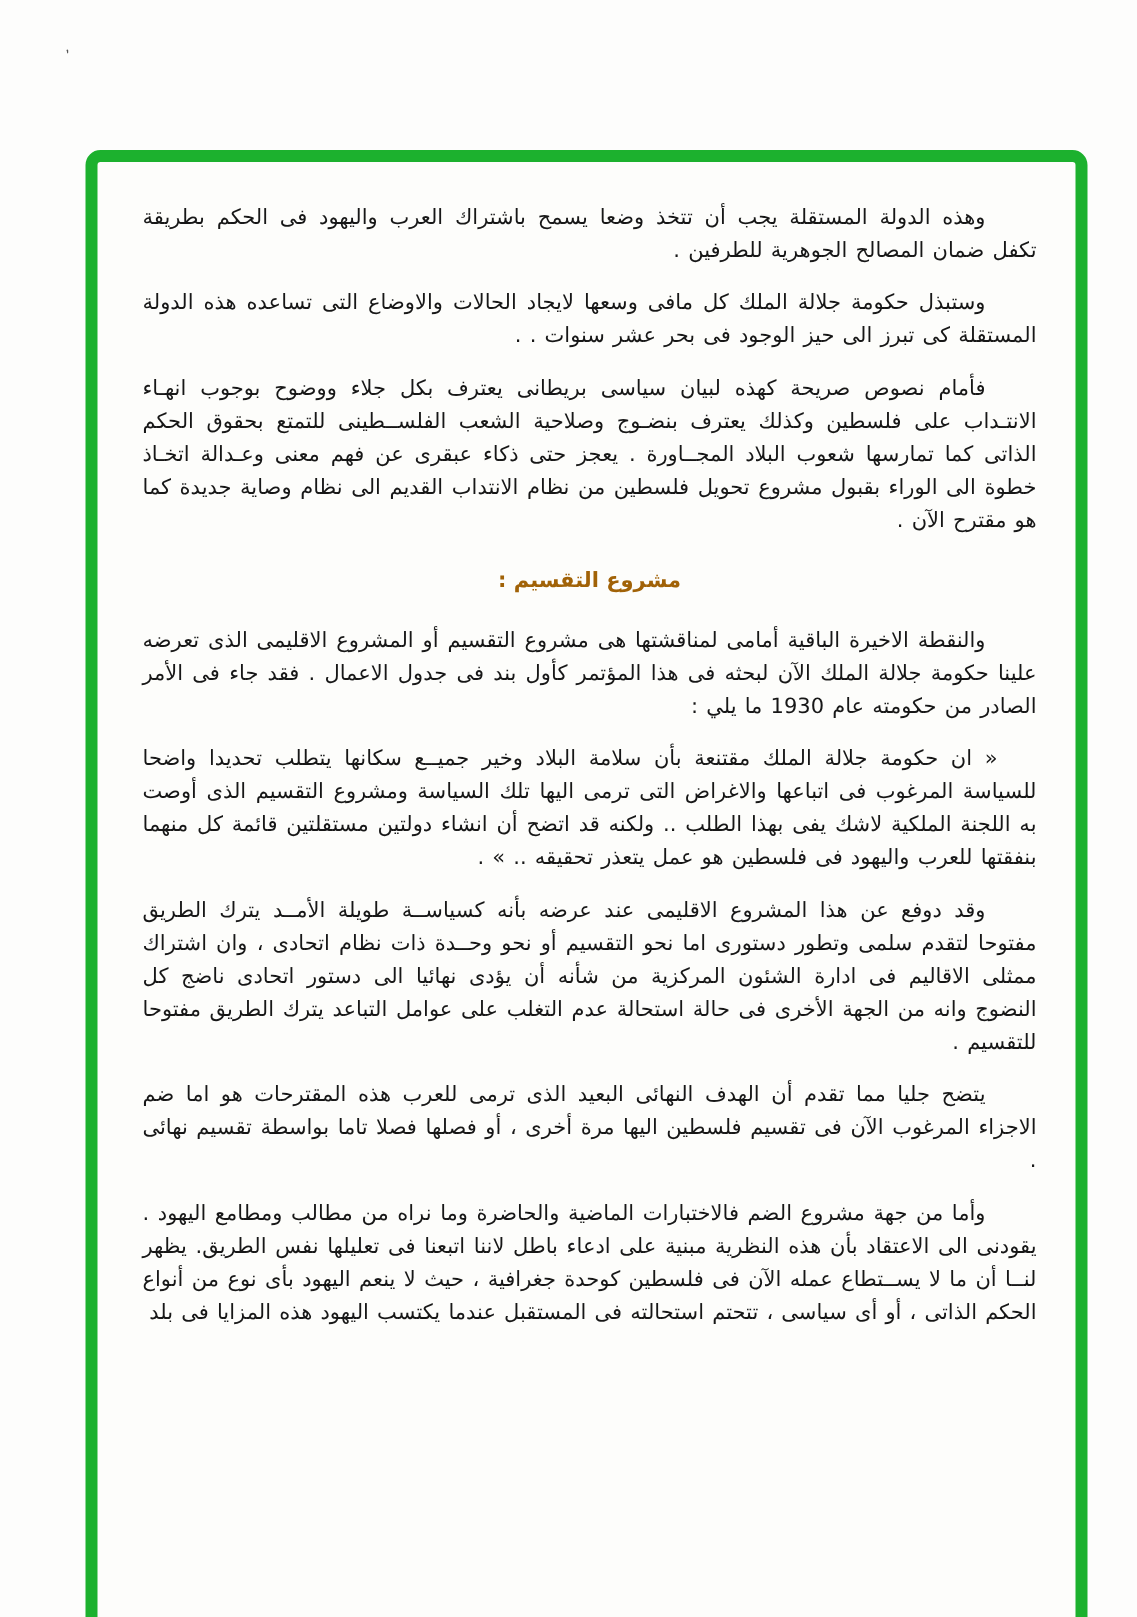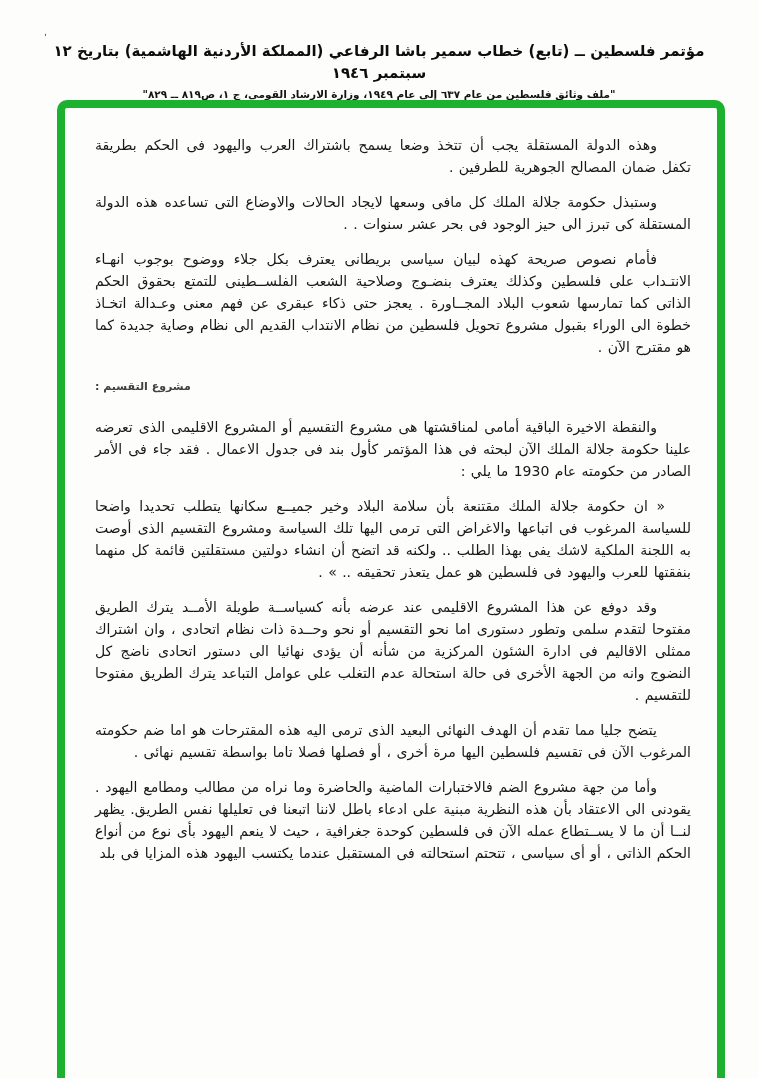--- a/index.html
+++ b/index.html
@@ -69,57 +69,53 @@
   }
   .content p {
     margin: 0 0 13px 0;
     text-indent: 34px;
     word-spacing: 1px;
   }
   .content p.quote-paragraph {
     text-indent: 26px;
   }
   .section-heading {
-    font-size: 11px;
+    font-size: 14px;
     font-weight: bold;
     margin: 18px 0 18px 0;
-    text-align: left;
-    color: #404040;
+    text-align: center;
+    color: #a16207;
   }
 </style>
 </head>
 <body>
 
 <div class="page">
 
   <span class="scan-speck">’</span>
 
-  <div class="header">
-    <div class="title">مؤتمر فلسطين ــ (تابع) خطاب سمير باشا الرفاعي (المملكة الأردنية الهاشمية) بتاريخ ١٢ سبتمبر ١٩٤٦</div>
-    <div class="subtitle">"ملف وثائق فلسطين من عام ٦٣٧ إلى عام ١٩٤٩، وزارة الارشاد القومي، ج ١، ص٨١٩ ــ ٨٢٩"</div>
-  </div>
 
   <div class="frame" style="border-color: rgb(28, 177, 46);">
     <div class="content">
 
       <p>وهذه الدولة المستقلة يجب أن تتخذ وضعا يسمح باشتراك العرب واليهود فى الحكم بطريقة تكفل ضمان المصالح الجوهرية للطرفين .</p>
 
       <p>وستبذل حكومة جلالة الملك كل مافى وسعها لايجاد الحالات والاوضاع التى تساعده هذه الدولة المستقلة كى تبرز الى حيز الوجود فى بحر عشر سنوات . .</p>
 
       <p>فأمام نصوص صريحة كهذه لبيان سياسى بريطانى يعترف بكل جلاء ووضوح بوجوب انهـاء الانتـداب على فلسطين وكذلك يعترف بنضـوج وصلاحية الشعب الفلســطينى للتمتع بحقوق الحكم الذاتى كما تمارسها شعوب البلاد المجــاورة . يعجز حتى ذكاء عبقرى عن فهم معنى وعـدالة اتخـاذ خطوة الى الوراء بقبول مشروع تحويل فلسطين من نظام الانتداب القديم الى نظام وصاية جديدة كما هو مقترح الآن .</p>
 
       <h2 class="section-heading">مشروع التقسيم :</h2>
 
       <p>والنقطة الاخيرة الباقية أمامى لمناقشتها هى مشروع التقسيم أو المشروع الاقليمى الذى تعرضه علينا حكومة جلالة الملك الآن لبحثه فى هذا المؤتمر كأول بند فى جدول الاعمال . فقد جاء فى الأمر الصادر من حكومته عام 1930 ما يلي :</p>
 
       <p class="quote-paragraph">« ان حكومة جلالة الملك مقتنعة بأن سلامة البلاد وخير جميــع سكانها يتطلب تحديدا واضحا للسياسة المرغوب فى اتباعها والاغراض التى ترمى اليها تلك السياسة ومشروع التقسيم الذى أوصت به اللجنة الملكية لاشك يفى بهذا الطلب .. ولكنه قد اتضح أن انشاء دولتين مستقلتين قائمة كل منهما بنفقتها للعرب واليهود فى فلسطين هو عمل يتعذر تحقيقه .. » .</p>
 
       <p>وقد دوفع عن هذا المشروع الاقليمى عند عرضه بأنه كسياســة طويلة الأمــد يترك الطريق مفتوحا لتقدم سلمى وتطور دستورى اما نحو التقسيم أو نحو وحــدة ذات نظام اتحادى ، وان اشتراك ممثلى الاقاليم فى ادارة الشئون المركزية من شأنه أن يؤدى نهائيا الى دستور اتحادى ناضج كل النضوج وانه من الجهة الأخرى فى حالة استحالة عدم التغلب على عوامل التباعد يترك الطريق مفتوحا للتقسيم .</p>
 
-      <p>يتضح جليا مما تقدم أن الهدف النهائى البعيد الذى ترمى اليه هذه المقترحات هو اما ضم حكومته المرغوب الآن فى تقسيم فلسطين اليها مرة أخرى ، أو فصلها فصلا تاما بواسطة تقسيم نهائى .</p>
+      <p>يتضح جليا مما تقدم أن الهدف النهائى البعيد الذى ترمى للعرب هذه المقترحات هو اما ضم الاجزاء المرغوب الآن فى تقسيم فلسطين اليها مرة أخرى ، أو فصلها فصلا تاما بواسطة تقسيم نهائى .</p>
 
 
       <p>وأما من جهة مشروع الضم فالاختبارات الماضية والحاضرة وما نراه من مطالب ومطامع اليهود . يقودنى الى الاعتقاد بأن هذه النظرية مبنية على ادعاء باطل لاننا اتبعنا فى تعليلها نفس الطريق. يظهر لنــا أن ما لا يســتطاع عمله الآن فى فلسطين كوحدة جغرافية ، حيث لا ينعم اليهود بأى نوع من أنواع الحكم الذاتى ، أو أى سياسى ، تتحتم استحالته فى المستقبل عندما يكتسب اليهود هذه المزايا فى بلد</p>
 
     </div>
   </div>
 
 </div>
 
 </body></html>

